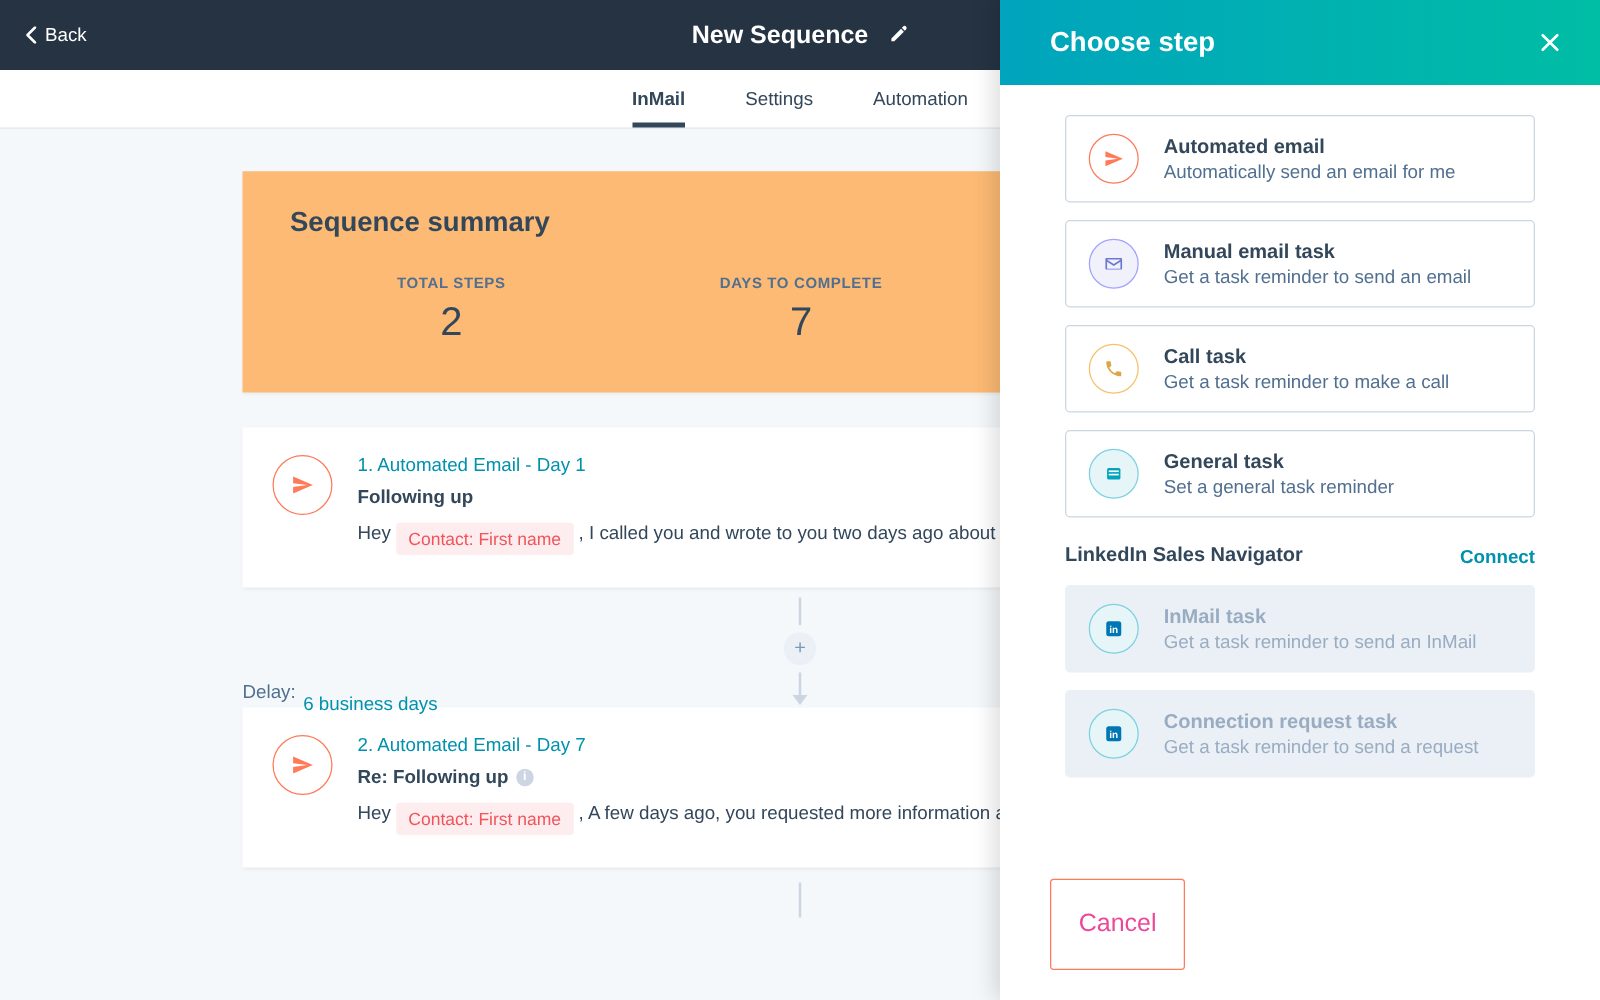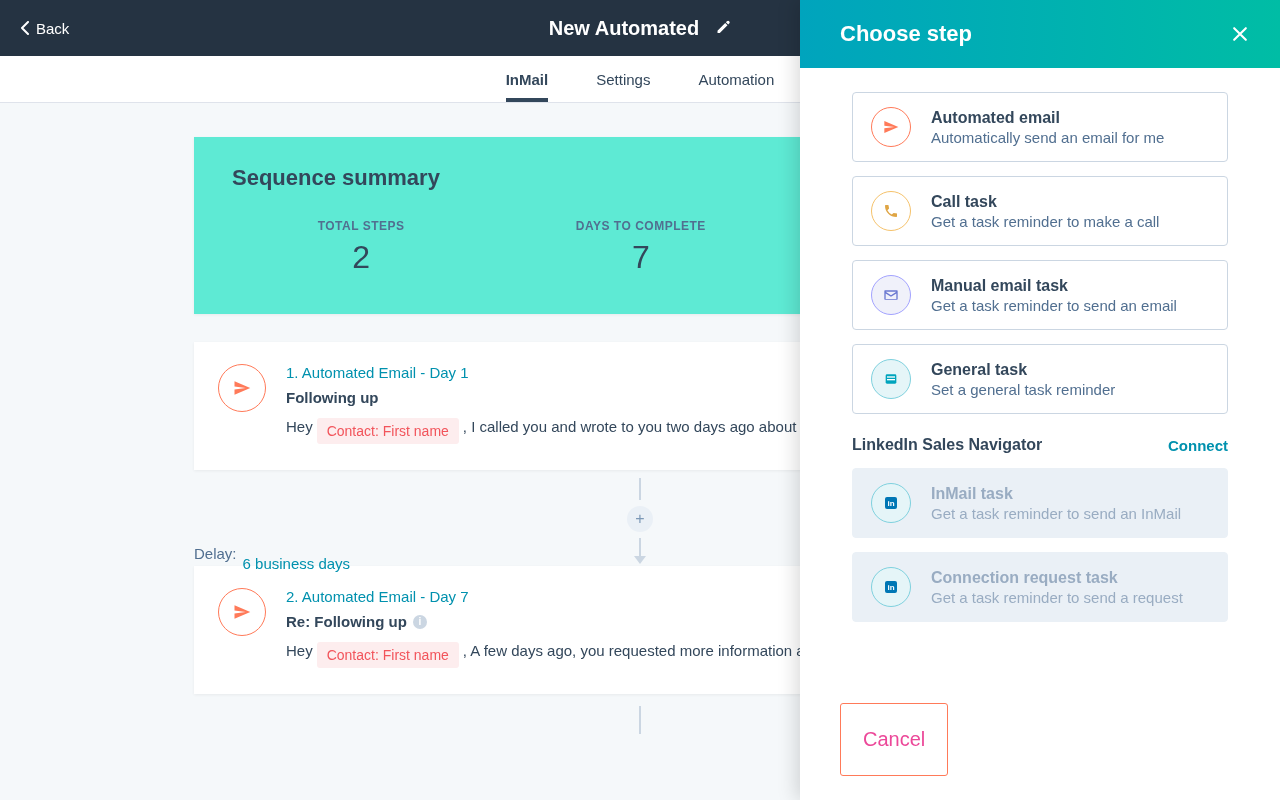--- a/index.html
+++ b/index.html
@@ -75,21 +75,21 @@
     font-weight: 600;
   }
 
   
   .content {
     padding: 34px 0 40px 0;
     overflow: auto;
     height: calc(800px - 56px - 47px);
   }
   .card {
-    background: #5eead4;
+    background: #fdba74;
     width: 892px;
     margin: 0 auto;
     padding: 28px 38px 38px 38px;
     box-shadow: 0 1px 3px rgba(0,0,0,0.06);
   }
   .summary-title {
     font-size: 22px;
     font-weight: 700;
     color: #33475b;
     margin-bottom: 28px;
@@ -284,21 +284,21 @@
 <body>
 
 <div class="topbar">
   <div class="back-btn">
     <svg viewBox="0 0 8 14" fill="none">
         <path d="M7 1L1 7l6 6" stroke="#fff" stroke-width="2" stroke-linecap="round" stroke-linejoin="round"></path>
       </svg>
     <span>Back</span>
   </div>
   <div class="title-wrap">
-    <span class="page-title">New Automated</span>
+    <span class="page-title">New Sequence</span>
     <svg class="edit-icon" viewBox="0 0 16 16" fill="#fff">
         <path d="M12.1 1.2a1.6 1.6 0 012.3 2.3l-1 1-2.3-2.3 1-1zM10.4 3l2.3 2.3L5 13H2.7v-2.3L10.4 3z"></path>
       </svg>
   </div>
 </div>
 
 <div class="tabs">
   <div class="tab active">InMail</div>
   <div class="tab">Settings</div>
   <div class="tab">Automation</div>
@@ -398,40 +398,40 @@
             <path d="M2 21l21-9L2 3v7l15 2-15 2v7z"></path>
           </svg>
       </div>
       <div class="opt-texts">
         <span class="opt-title">Automated email</span>
         <span class="opt-desc">Automatically send an email for me</span>
       </div>
     </div>
 
     <div class="option">
+      <div class="opt-icon purple">
+        <svg viewBox="0 0 24 24" fill="currentColor">
+            <path d="M3 5h18a1 1 0 011 1v12a1 1 0 01-1 1H3a1 1 0 01-1-1V6a1 1 0 011-1zm1 2v.3l8 5 8-5V7H4zm16 2.7l-8 5-8-5V18h16V9.7z"></path>
+          </svg>
+      </div>
+      <div class="opt-texts">
+        <span class="opt-title">Manual email task</span>
+        <span class="opt-desc">Get a task reminder to send an email</span>
+      </div>
+    </div>
+
+    <div class="option">
       <div class="opt-icon yellow">
         <svg viewBox="0 0 24 24" fill="currentColor">
             <path d="M6.6 10.8a15 15 0 006.6 6.6l2.2-2.2a1 1 0 011-.25 11.5 11.5 0 003.6.58 1 1 0 011 1V20a1 1 0 01-1 1A17 17 0 013 4a1 1 0 011-1h3.5a1 1 0 011 1 11.5 11.5 0 00.58 3.6 1 1 0 01-.25 1L6.6 10.8z"></path>
           </svg>
       </div>
       <div class="opt-texts">
         <span class="opt-title">Call task</span>
         <span class="opt-desc">Get a task reminder to make a call</span>
-      </div>
-    </div>
-
-    <div class="option">
-      <div class="opt-icon purple">
-        <svg viewBox="0 0 24 24" fill="currentColor">
-            <path d="M3 5h18a1 1 0 011 1v12a1 1 0 01-1 1H3a1 1 0 01-1-1V6a1 1 0 011-1zm1 2v.3l8 5 8-5V7H4zm16 2.7l-8 5-8-5V18h16V9.7z"></path>
-          </svg>
-      </div>
-      <div class="opt-texts">
-        <span class="opt-title">Manual email task</span>
-        <span class="opt-desc">Get a task reminder to send an email</span>
       </div>
     </div>
 
     <div class="option">
       <div class="opt-icon teal">
         <svg viewBox="0 0 24 24" fill="currentColor">
             <rect x="4" y="5" width="16" height="14" rx="2"></rect>
             <rect x="6" y="8" width="12" height="2" fill="#fff"></rect>
             <rect x="6" y="12" width="12" height="2" fill="#fff"></rect>
           </svg>

